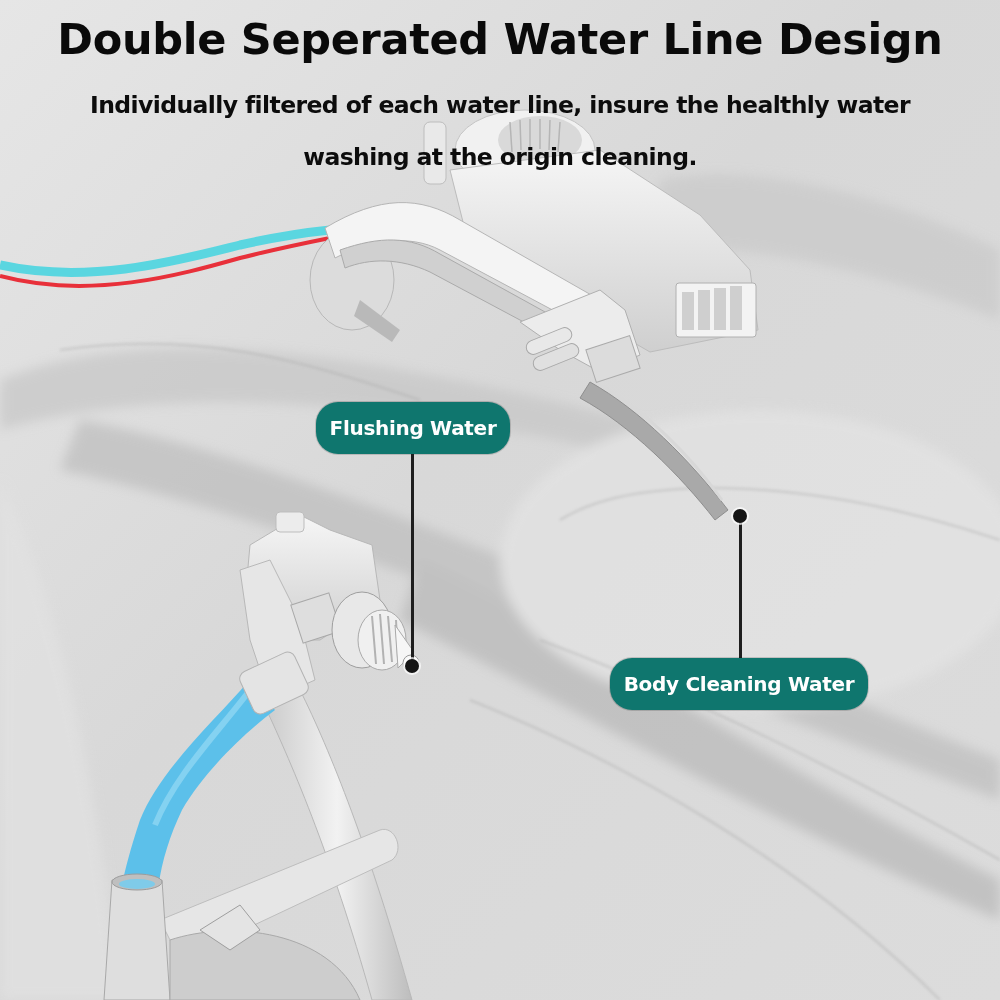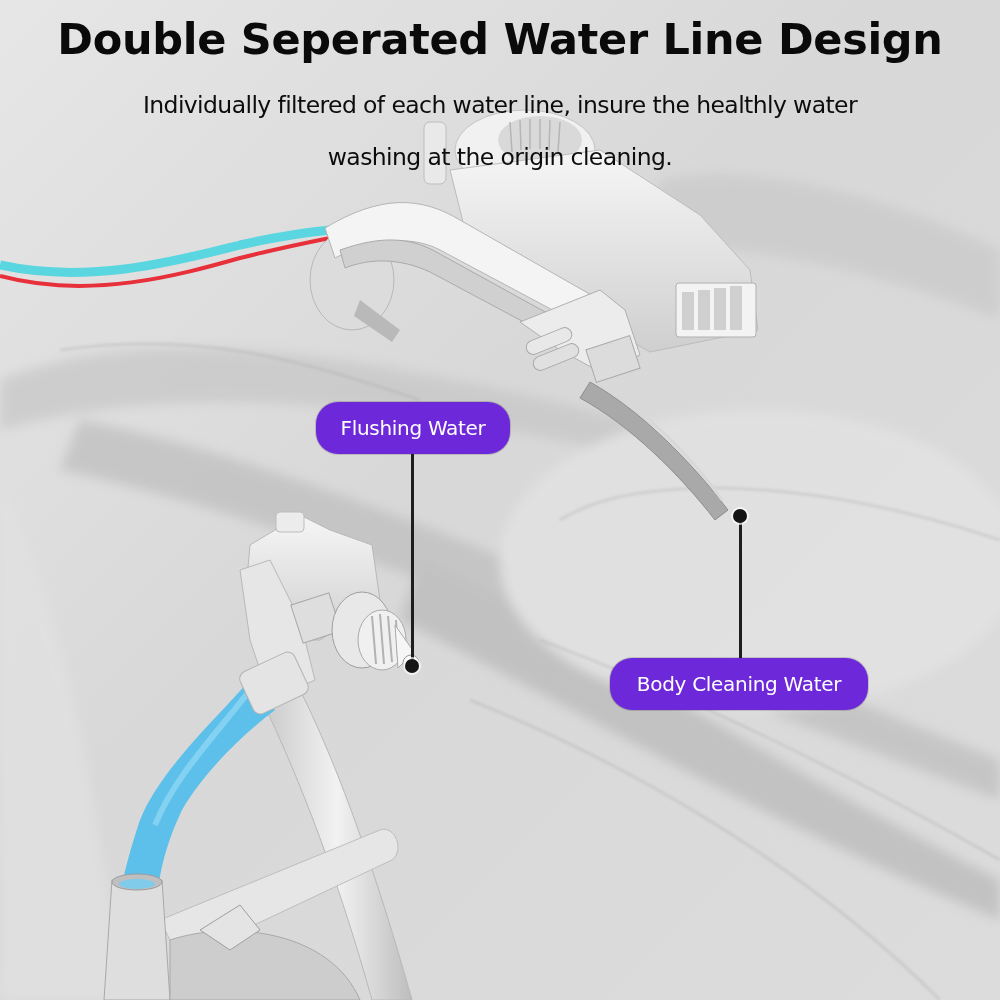--- a/index.html
+++ b/index.html
@@ -10,27 +10,27 @@
     }
     .canvas { position: absolute; inset: 0; width: 1000px; height: 794px; }
     .bg-svg { position: absolute; left: 0; top: 0; }
     .title {
       position: absolute; left: 0; top: 14px; width: 1000px; text-align: center;
       font-size: 43px; font-weight: bold; color: #0a0a0a; letter-spacing: -0.3px;
       font-family: "DejaVu Sans", sans-serif;
     }
     .subtitle {
       position: absolute; left: 30px; width: 940px; text-align: center;
-      font-size: 23.5px; font-weight: normal; color: #0c0c0c; letter-spacing: -0.6px;
+      font-size: 23.5px; font-weight: bold; color: #0c0c0c; letter-spacing: -0.6px;
     }
     .subtitle.l1 { top: 91px; }
     .subtitle.l2 { top: 143px; }
     .callout {
-      position: absolute; background: #6d28d9; color: #ffffff;
-      border-radius: 22px; font-weight: normal; font-size: 20px;
+      position: absolute; background: #0f766e; color: #ffffff;
+      border-radius: 22px; font-weight: bold; font-size: 20px;
       display: flex; align-items: center; justify-content: center;
       box-shadow: 0 0 0 1px rgba(0,0,0,0.15);
       letter-spacing: -0.3px;
     }
     .callout.flush { left: 316px; top: 402px; width: 194px; height: 52px; }
     .callout.body  { left: 610px; top: 658px; width: 258px; height: 52px; align-items: center; }
     .leader { position: absolute; background: #1e1e1e; width: 3px; }
     .leader.flush { left: 411px; top: 454px; height: 208px; }
     .leader.body { left: 739px; top: 516px; height: 142px; }
     .dot { position: absolute; width: 14px; height: 14px; border-radius: 50%; background: #151515; box-shadow: 0 0 0 2px rgba(255,255,255,0.7); }

